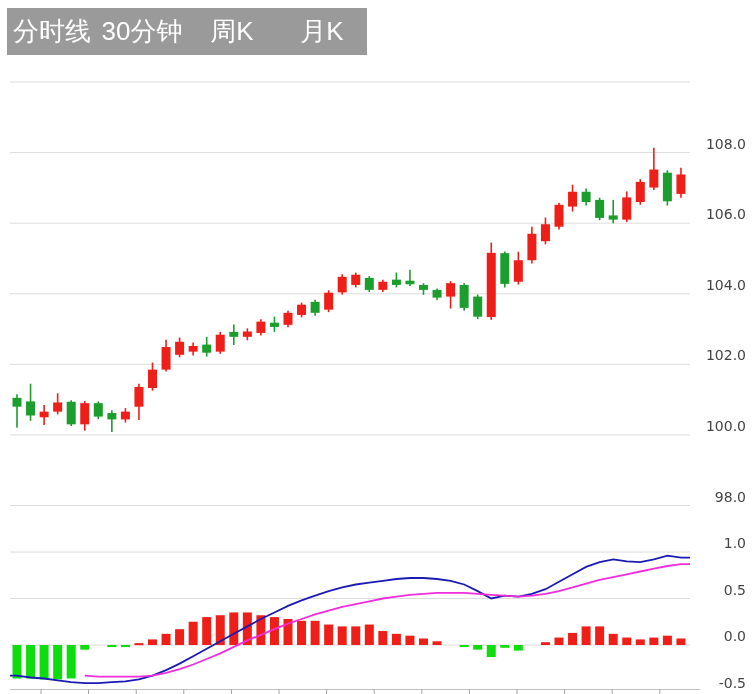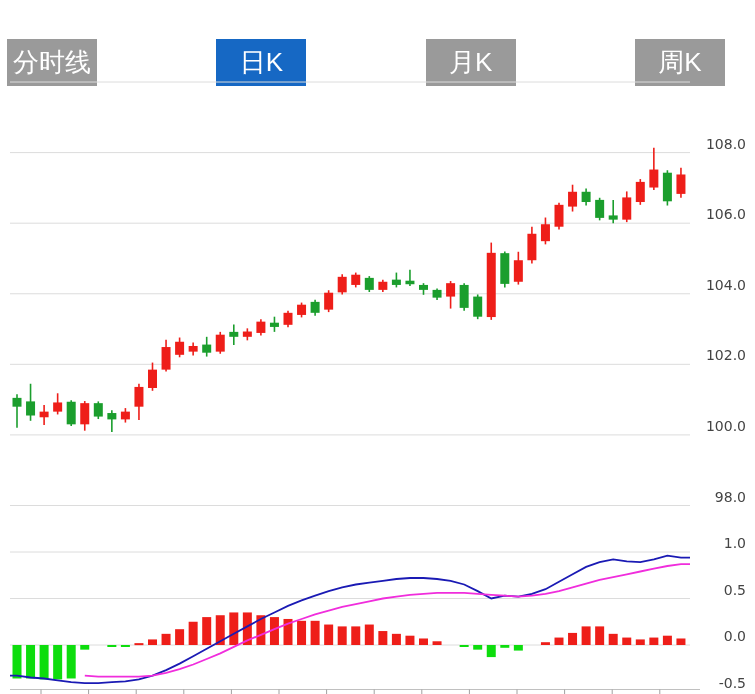--- a/index.html
+++ b/index.html
@@ -1,36 +1,36 @@
 <!DOCTYPE html>
 <html style="--tab-bg: #9a9a9a; --tab-active-bg: #1668c4;"><head>
 <meta charset="utf-8">
 <style>
   html,body{margin:0;padding:0;background:#ffffff;}
   .app{position:relative;width:755px;height:694px;background:#fff;overflow:hidden;
        font-family:"Liberation Sans",sans-serif;}
   .tabbar{position:absolute;left:7px;top:8px;width:718px;height:47px;
-          display:flex;justify-content:space-between;margin-top:31px;}
+          display:flex;justify-content:flex-start;}
   .tab{width:90px;height:47px;border:none;outline:none;cursor:pointer;
        background:var(--tab-bg,#9a9a9a);color:#ffffff;font-size:26px;line-height:47px;
        text-align:center;padding:0;font-family:"Liberation Sans",sans-serif;}
   .tab.active{background:var(--tab-active-bg,#1668c4);}
   #chart{position:absolute;left:0;top:0;}
   text{font-family:"DejaVu Sans","Liberation Sans",sans-serif;}
 </style>
 </head>
 <body>
 
 <div class="app">
 
   <div class="tabbar">
     <button class="tab">分时线</button>
-    <button class="tab active">日K</button>
+    <button class="tab">30分钟</button>
+    <button class="tab">周K</button>
     <button class="tab">月K</button>
-    <button class="tab">周K</button>
   </div>
 
   <svg id="chart" width="755" height="694" viewBox="0 0 755 694">
       <g>
         <line x1="10" y1="82.02" x2="690" y2="82.02" stroke="#dcdcdc" stroke-width="1"></line>
         <line x1="10" y1="152.6" x2="690" y2="152.6" stroke="#dcdcdc" stroke-width="1"></line>
         <line x1="10" y1="223.18" x2="690" y2="223.18" stroke="#dcdcdc" stroke-width="1"></line>
         <line x1="10" y1="293.76" x2="690" y2="293.76" stroke="#dcdcdc" stroke-width="1"></line>
         <line x1="10" y1="364.34000000000003" x2="690" y2="364.34000000000003" stroke="#dcdcdc" stroke-width="1"></line>
         <line x1="10" y1="434.91999999999996" x2="690" y2="434.91999999999996" stroke="#dcdcdc" stroke-width="1"></line>

